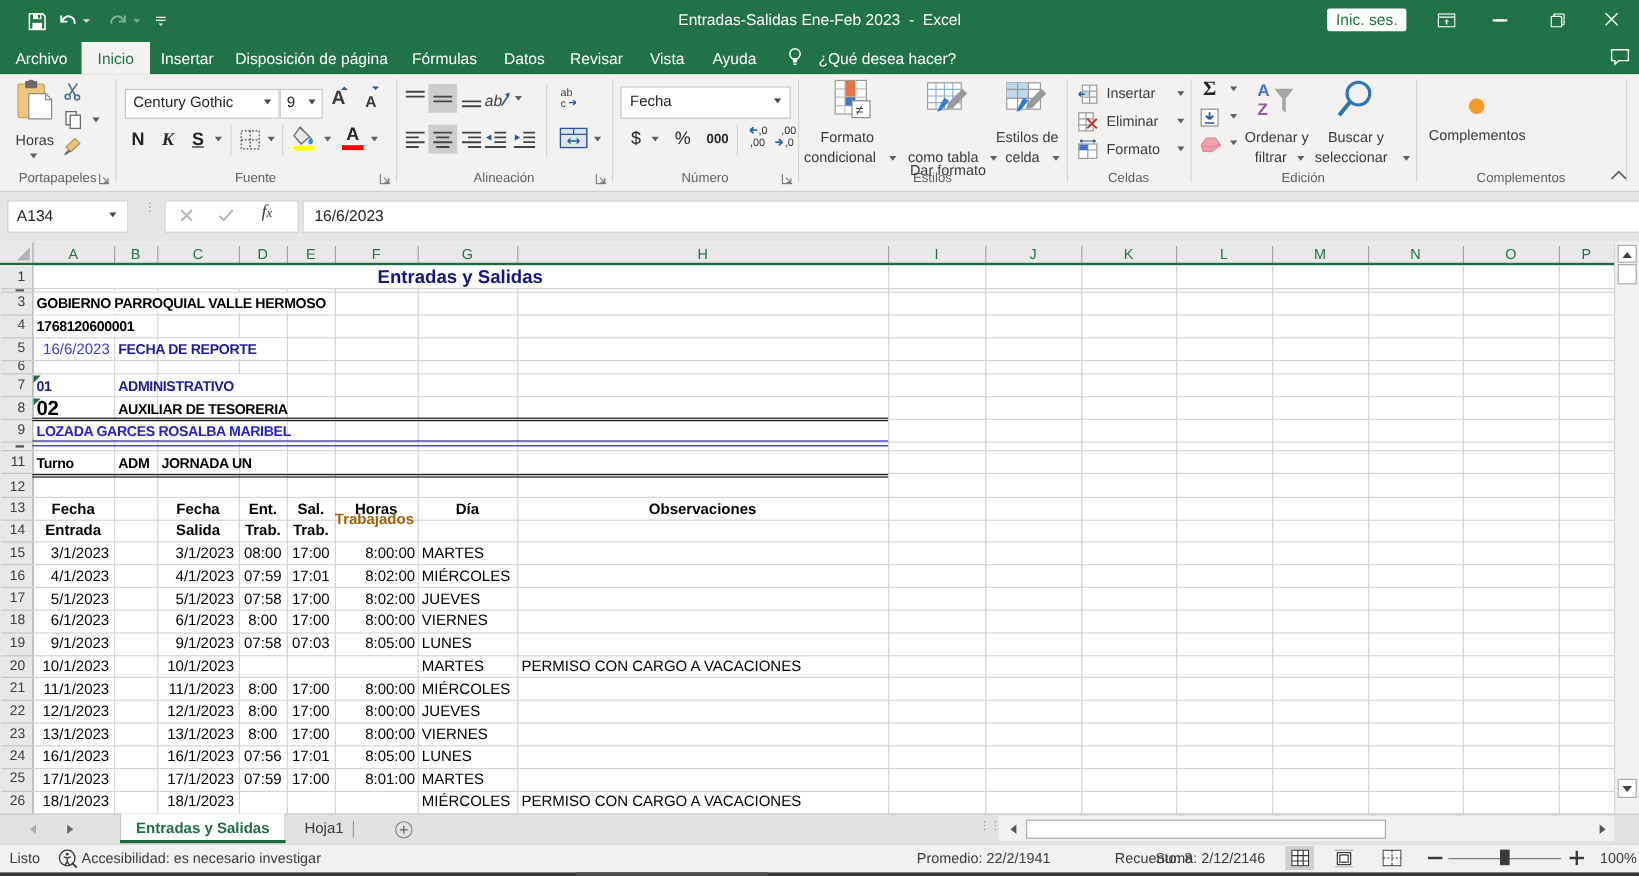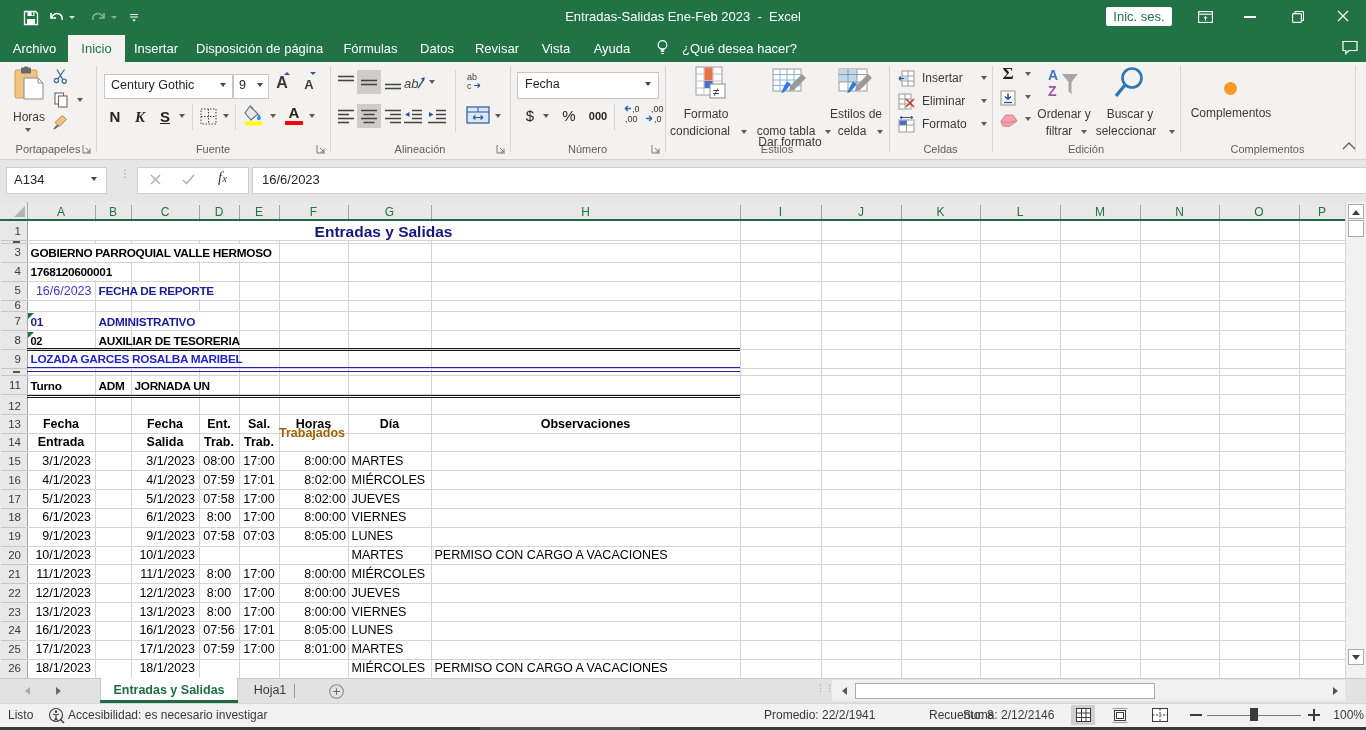--- a/index.html
+++ b/index.html
@@ -563,21 +563,21 @@
 <div style="left:132px;top:331.0px;width:107px;height:17.5px;background:#fff;"></div>
 <div style="left:28px;top:350.0px;width:211px;height:17.0px;background:#fff;"></div>
 <div style="left:200px;top:376.0px;width:39px;height:17.5px;background:#fff;"></div>
 <div style="left:27px;top:221.5px;width:713px;height:19px;color:#15157f;font-family:'Liberation Sans',sans-serif;font-weight:bold;font-size:15.5px;text-align:center;line-height:20px;">Entradas y Salidas</div>
 <div style="left:27px;top:243px;width:68px;height:19px;text-align:left;padding-left:3.5px;line-height:20px;box-sizing:border-box;white-space:nowrap;color:#000;font-family:'Liberation Sans',sans-serif;font-weight:bold;font-size:11.8px;letter-spacing:-0.3px;">GOBIERNO PARROQUIAL VALLE HERMOSO</div>
 <div style="left:27px;top:262px;width:68px;height:19px;text-align:left;padding-left:3.5px;line-height:20px;box-sizing:border-box;white-space:nowrap;color:#000;font-family:'Liberation Sans',sans-serif;font-weight:bold;font-size:11.8px;letter-spacing:-0.3px;">1768120600001</div>
 <div style="left:27px;top:281px;width:68px;height:19px;text-align:right;padding-right:3.5px;line-height:20px;box-sizing:border-box;white-space:nowrap;color:#3b3bc8;font-family:'Liberation Sans',sans-serif;font-size:12.5px;">16/6/2023</div>
 <div style="left:95px;top:281px;width:36px;height:19px;text-align:left;padding-left:3.5px;line-height:20px;box-sizing:border-box;white-space:nowrap;color:#1c1c96;font-family:'Liberation Sans',sans-serif;font-weight:bold;font-size:11.8px;letter-spacing:-0.3px;">FECHA DE REPORTE</div>
 <div style="left:27px;top:311.5px;width:68px;height:19.0px;text-align:left;padding-left:3.5px;line-height:20.0px;box-sizing:border-box;white-space:nowrap;color:#1c1c96;font-family:'Liberation Sans',sans-serif;font-weight:bold;font-size:11.8px;letter-spacing:-0.3px;">01</div>
 <div style="left:95px;top:311.5px;width:36px;height:19.0px;text-align:left;padding-left:3.5px;line-height:20.0px;box-sizing:border-box;white-space:nowrap;color:#1c1c96;font-family:'Liberation Sans',sans-serif;font-weight:bold;font-size:11.8px;letter-spacing:-0.3px;">ADMINISTRATIVO</div>
-<div style="left:27px;top:330.5px;width:68px;height:19.0px;text-align:left;padding-left:3.5px;line-height:20.0px;box-sizing:border-box;white-space:nowrap;color:#000;font-family:'Liberation Sans',sans-serif;font-weight:bold;font-size:11px;letter-spacing:-0.3px;">02</div>
+<div style="left:27px;top:330.5px;width:68px;height:19.0px;text-align:left;padding-left:3.5px;line-height:20.0px;box-sizing:border-box;white-space:nowrap;color:#000;font-family:'Liberation Sans',sans-serif;font-weight:bold;font-size:17px;letter-spacing:-0.3px;">02</div>
 <div style="left:95px;top:330.5px;width:36px;height:19.0px;text-align:left;padding-left:3.5px;line-height:20.0px;box-sizing:border-box;white-space:nowrap;color:#000;font-family:'Liberation Sans',sans-serif;font-weight:bold;font-size:11.8px;letter-spacing:-0.3px;">AUXILIAR DE TESORERIA</div>
 <div style="left:27px;top:349.5px;width:68px;height:18.5px;text-align:left;padding-left:3.5px;line-height:19.5px;box-sizing:border-box;white-space:nowrap;color:#2222cc;font-family:'Liberation Sans',sans-serif;font-weight:bold;font-size:11.8px;letter-spacing:-0.3px;">LOZADA GARCES ROSALBA MARIBEL</div>
 <div style="left:27px;top:375.5px;width:68px;height:19.0px;text-align:left;padding-left:3.5px;line-height:20.0px;box-sizing:border-box;white-space:nowrap;color:#000;font-family:'Liberation Sans',sans-serif;font-weight:bold;font-size:11.8px;letter-spacing:-0.3px;">Turno</div>
 <div style="left:95px;top:375.5px;width:36px;height:19.0px;text-align:left;padding-left:3.5px;line-height:20.0px;box-sizing:border-box;white-space:nowrap;color:#000;font-family:'Liberation Sans',sans-serif;font-weight:bold;font-size:11.8px;letter-spacing:-0.3px;">ADM</div>
 <div style="left:131px;top:375.5px;width:68px;height:19.0px;text-align:left;padding-left:3.5px;line-height:20.0px;box-sizing:border-box;white-space:nowrap;color:#000;font-family:'Liberation Sans',sans-serif;font-weight:bold;font-size:11.8px;letter-spacing:-0.3px;">JORNADA UN</div>
 <div style="left:27.5px;top:312.5px;width:0;height:0;border-right:6px solid transparent;border-top:6px solid #1e7145;"></div>
 <div style="left:27.5px;top:331.5px;width:0;height:0;border-right:6px solid transparent;border-top:6px solid #1e7145;"></div>
 <div style="left:27px;top:348px;width:713px;height:1px;background:#1a1a1a;"></div>
 <div style="left:27px;top:350px;width:713px;height:1px;background:#1a1a1a;"></div>
 <div style="left:27px;top:367.3px;width:713px;height:1px;background:#2222bb;"></div>

